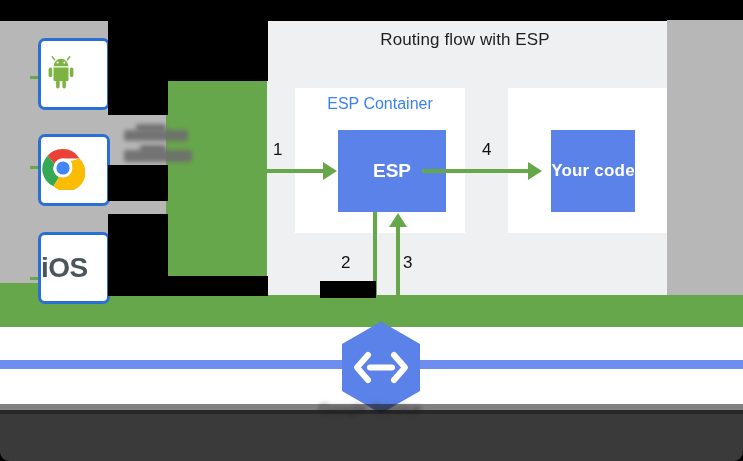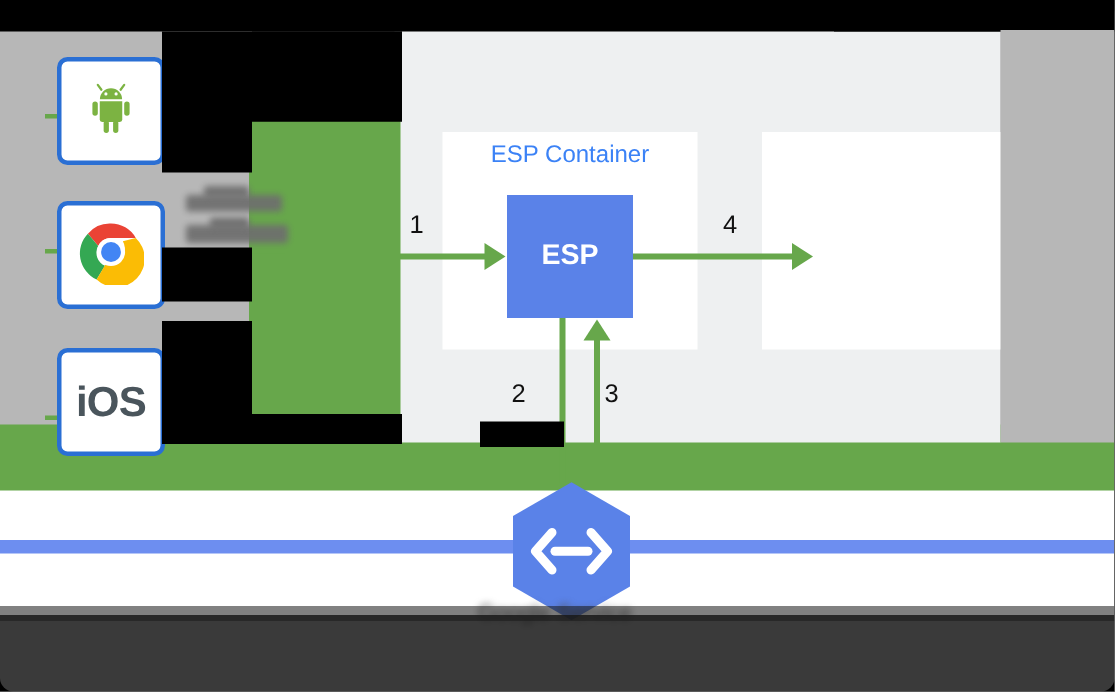--- a/index.html
+++ b/index.html
@@ -23,21 +23,21 @@
   #esp-card{left:295px;top:88px;width:170px;height:145px;}
   #your-card{left:508px;top:88px;width:170px;height:145px;}
   .card-title{position:absolute;top:95px;width:170px;text-align:center;
               font-size:16px;color:#3b82f6;}
   #esp-card-title{left:295px;}
   #your-card-title{left:508px;}
 
   .blue-box{position:absolute;background:#5a82e8;color:#fff;font-weight:bold;
             display:flex;align-items:center;justify-content:center;
             text-align:center;line-height:1.22;}
-  #esp-box{left:338px;top:130px;width:84px;height:82px;font-size:19px;}
+  #esp-box{left:338px;top:130px;width:108px;height:82px;font-size:19px;}
   #your-box{left:551px;top:130px;width:84px;height:82px;font-size:17px;
             letter-spacing:.2px;}
 
   
   .ln-h{position:absolute;height:4px;background:#67a74b;}
   .ln-v{position:absolute;width:4px;background:#67a74b;}
   .head-r{position:absolute;width:0;height:0;border-top:9px solid transparent;
           border-bottom:9px solid transparent;border-left:14px solid #67a74b;}
   .head-u{position:absolute;width:0;height:0;border-left:9px solid transparent;
           border-right:9px solid transparent;border-bottom:14px solid #67a74b;}
@@ -51,21 +51,21 @@
 
   .flow-num{position:absolute;font-size:17px;color:#111;}
   #n1{left:273px;top:140px;}
   #n4{left:482px;top:140px;}
   #n2{left:341px;top:253px;}
   #n3{left:403px;top:253px;}
 
   
   .client-card{position:absolute;width:66px;height:66px;background:#fff;
                border:3px solid #2a6fd4;border-radius:7px;
-               display:flex;align-items:center;justify-content:center;}
+               display:flex;align-items:center;justify-content:flex-start;}
   #client-android{left:38px;top:38px;}
   #client-chrome{left:38px;top:134px;}
   #client-ios{left:38px;top:232px;}
   #ios-text{font-size:28px;font-weight:bold;color:#4a555c;letter-spacing:-.5px;}
 
   
   #green-block{position:absolute;left:166px;top:80px;width:101px;height:212px;
                background:#67a74b;}
   .redacted{position:absolute;background:#6e6e6e;border-radius:2px;
             filter:blur(2.2px);opacity:.92;}
@@ -114,26 +114,28 @@
 <body>
 
 <div id="stage">
 
   <div class="layer" id="gray-backdrop"></div>
   <div class="layer" id="white-lower"></div>
   <div class="layer" id="green-band"></div>
   <div class="layer" id="blue-rule"></div>
 
   <div class="layer" id="diagram-panel"></div>
+  <div id="panel-title">Routing flow with ESP</div>
 
   <div class="container-card" id="esp-card"></div>
   <div class="card-title" id="esp-card-title">ESP Container</div>
   <div class="blue-box" id="esp-box">ESP</div>
 
   <div class="container-card" id="your-card"></div>
+  <div class="blue-box" id="your-box">Your code</div>
 
   <div class="ln-h" id="a1-line"></div>
   <div class="head-r" id="a1-head"></div>
   <div class="ln-h" id="a4-line"></div>
   <div class="head-r" id="a4-head"></div>
   <div class="ln-v" id="a2-line"></div>
   <div class="ln-v" id="a3-line"></div>
   <div class="head-u" id="a3-head"></div>
 
   <div class="flow-num" id="n1">1</div>

